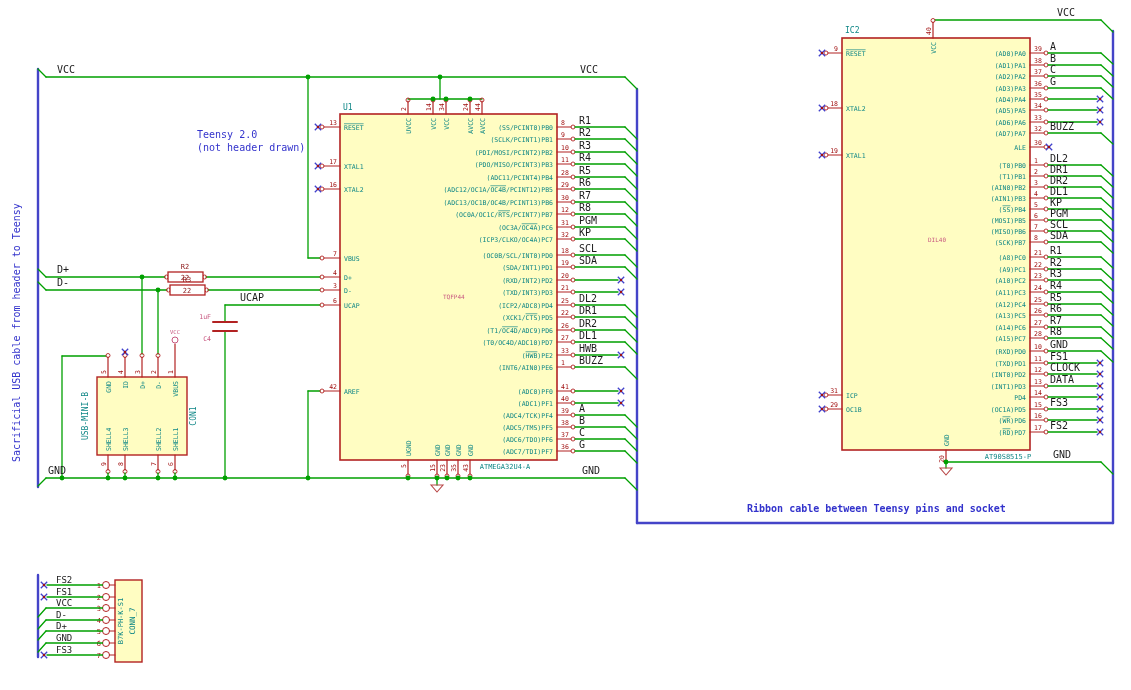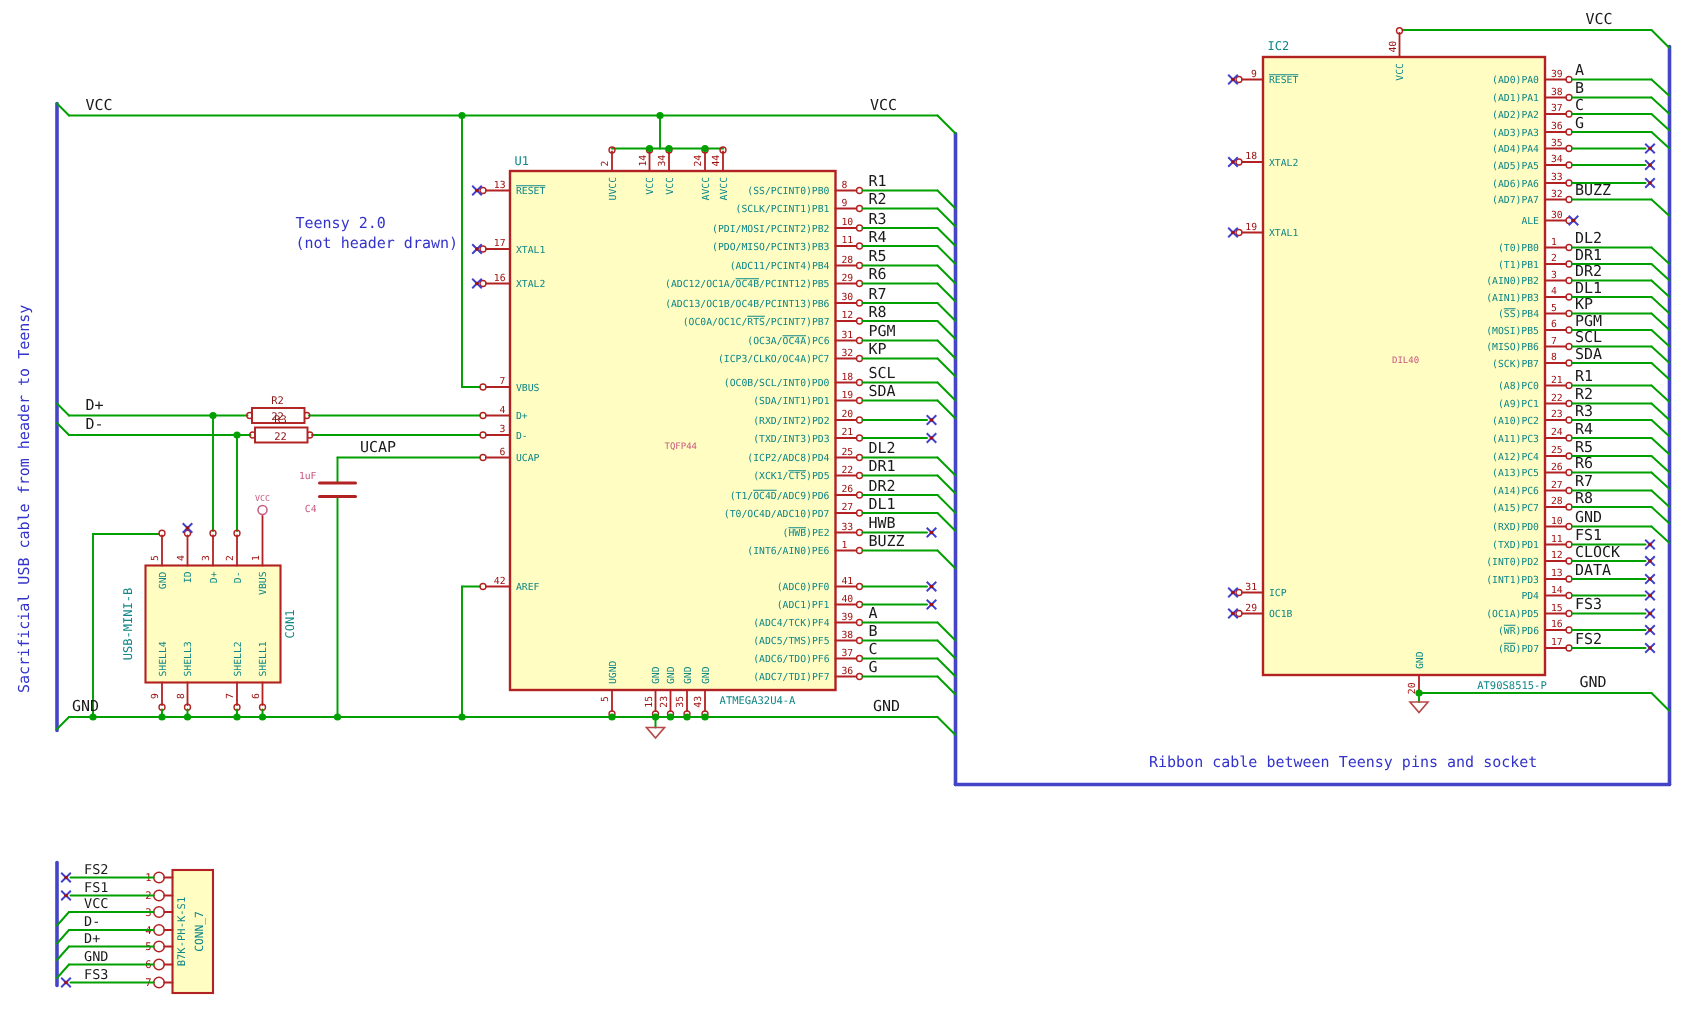--- a/index.html
+++ b/index.html
@@ -726,15 +726,15 @@
       <text x="580" y="73" fill="#1a1a1a" font-size="10" text-anchor="start">VCC</text>
       <text x="57" y="273" fill="#1a1a1a" font-size="10" text-anchor="start">D+</text>
       <text x="57" y="286" fill="#1a1a1a" font-size="10" text-anchor="start">D-</text>
       <text x="48" y="474" fill="#1a1a1a" font-size="10" text-anchor="start">GND</text>
       <text x="582" y="474" fill="#1a1a1a" font-size="10" text-anchor="start">GND</text>
       <text x="240" y="301" fill="#1a1a1a" font-size="10" text-anchor="start">UCAP</text>
       <text x="1057" y="16" fill="#1a1a1a" font-size="10" text-anchor="start">VCC</text>
       <text x="1053" y="458" fill="#1a1a1a" font-size="10" text-anchor="start">GND</text>
     </svg>
   <div class="note" id="note-cable" style="left:10px;top:462px;">Sacrificial USB cable from header to Teensy</div>
-  <div class="note" id="note-teensy" style="left:197px;top:143px;"><span>Teensy 2.0</span><br><span>(not header drawn)</span></div>
-  <div class="note" id="note-ribbon" style="left:766px;top:502px;">Ribbon cable between Teensy pins and socket</div>
+  <div class="note" id="note-teensy" style="left:197px;top:128px;"><span>Teensy 2.0</span><br><span>(not header drawn)</span></div>
+  <div class="note" id="note-ribbon" style="left:747px;top:502px;font-weight:bold;">Ribbon cable between Teensy pins and socket</div>
 </div>
 
 </body></html>

